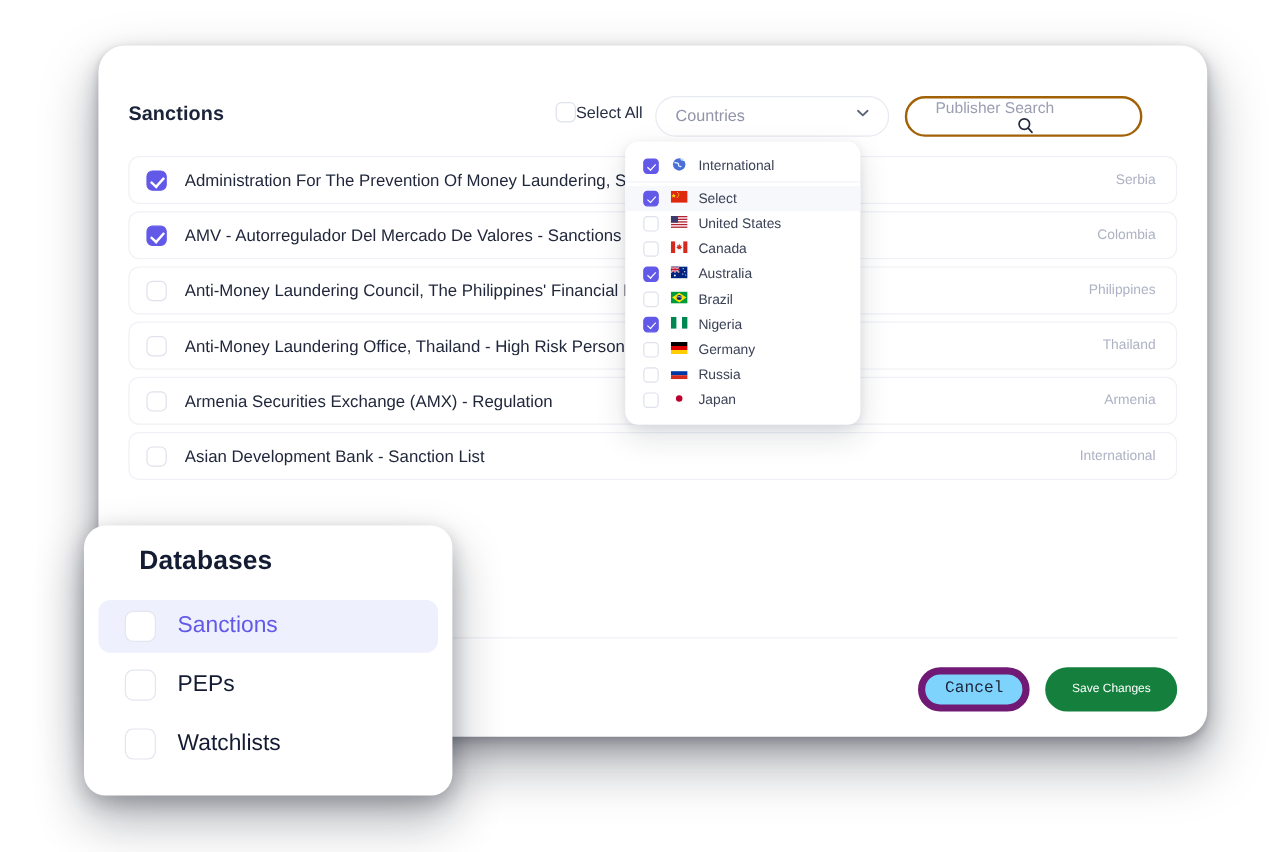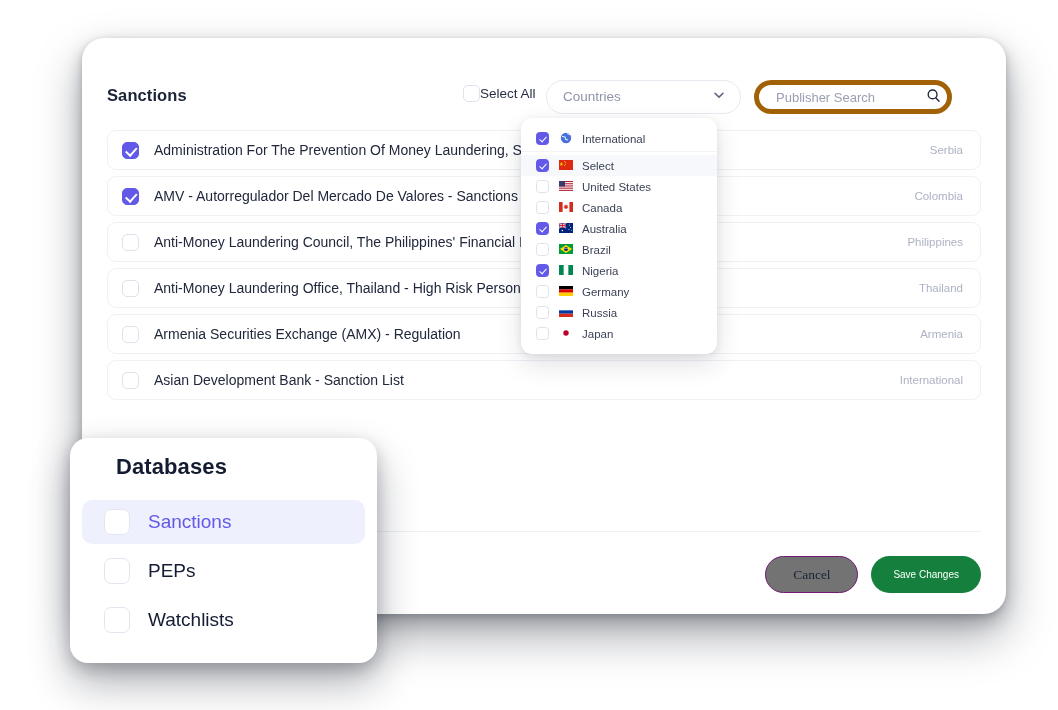--- a/index.html
+++ b/index.html
@@ -133,27 +133,28 @@
   }
   .chev { display: block; }
 
   
   .publisher-search {
     position: absolute;
     left: 647px;
     top: 0;
     width: 198px;
     height: 34px;
-    border: 5px solid #a16207;
+    border: 2px solid #a16207;
     border-radius: 17px;
     background: #ffffff;
     display: flex;
     align-items: center;
     padding: 0 14px 0 17px;
     justify-content: space-between;
+    flex-direction: column;
   }
   .ps-input {
     border: none;
     outline: none;
     background: transparent;
     font-family: "Liberation Sans", sans-serif;
     font-size: 13px;
     color: #272f45;
     width: 150px;
   }
@@ -205,23 +206,23 @@
     right: 25px;
     top: 518px;
     display: flex;
     align-items: center;
     gap: 13px;
   }
   .btn-cancel {
     width: 93px;
     height: 37px;
     border-radius: 19px;
-    border: 1px solid #701a75;
-    background: #737373;
-    font-family: Liberation Serif, serif;
+    border: 6px solid #701a75;
+    background: #7dd3fc;
+    font-family: Liberation Mono, monospace;
     font-size: 13.5px;
     color: #1b2338;
     cursor: pointer;
   }
   .btn-save {
     height: 37px;
     padding: 0 22px;
     border-radius: 19px;
     border: none;
     background: #15803d;

